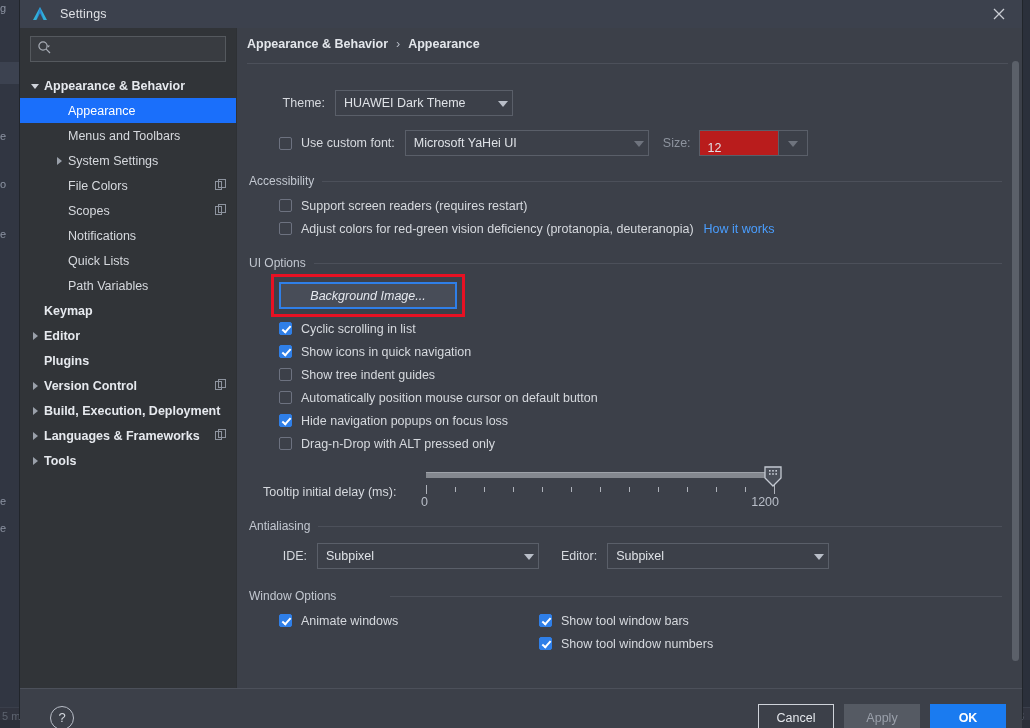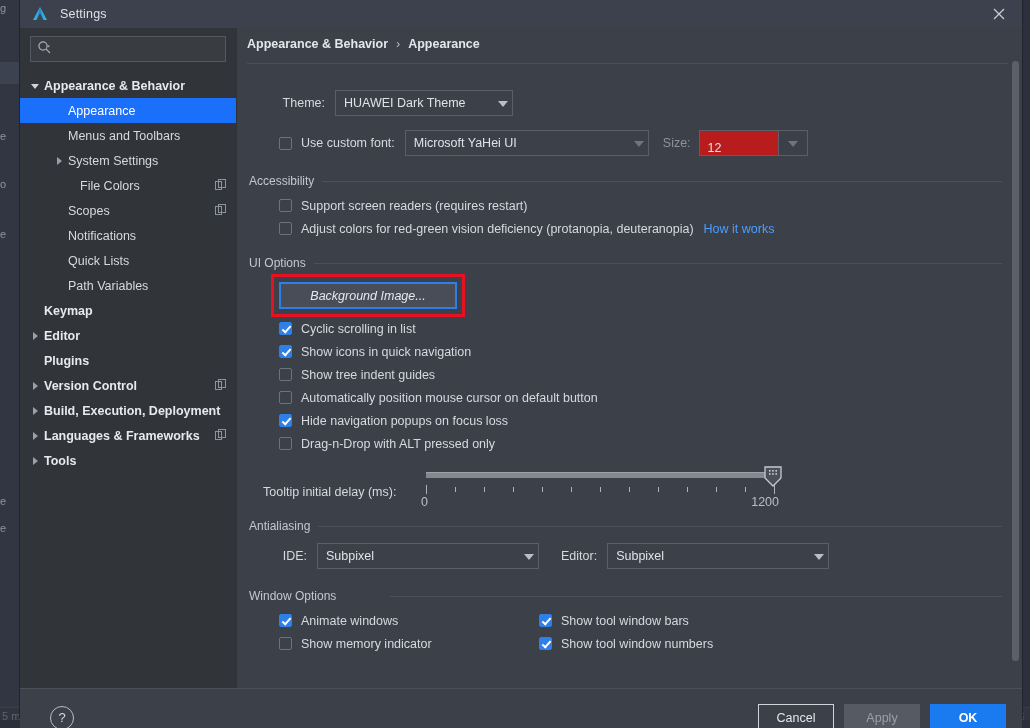--- a/index.html
+++ b/index.html
@@ -179,21 +179,21 @@
           <div class="tree-row" style="padding-left: 34px;">
             <span class="arrow"></span>
             <span class="tw-label">Menus and Toolbars</span>
           </div>
           <div class="tree-row" style="padding-left: 34px;">
             <span class="arrow"><svg width="10" height="10" viewBox="0 0 10 10">
                 <path d="M3 1 L8 5 L3 9 Z" fill="#9aa0aa"></path>
               </svg></span>
             <span class="tw-label">System Settings</span>
           </div>
-          <div class="tree-row" style="padding-left: 34px; gap: 12px;">
+          <div class="tree-row" style="padding-left: 34px;">
             <span class="arrow"></span>
             <span class="tw-label">File Colors</span>
             <span class="copy-icon"><svg width="11" height="11" viewBox="0 0 11 11">
                 <rect x="0.5" y="2.5" width="6" height="8" fill="none" stroke="#8d939e"></rect>
                 <rect x="3.5" y="0.5" width="7" height="8" fill="none" stroke="#8d939e"></rect>
               </svg></span>
           </div>
           <div class="tree-row" style="padding-left: 34px;">
             <span class="arrow"></span>
             <span class="tw-label">Scopes</span>
@@ -427,24 +427,20 @@
         <div class="grp" style="margin-top:20px;gap:46px;">
           <span class="gt">Window Options</span>
           <span class="gl"></span>
         </div>
         <div style="display:flex;margin-left:30px;margin-top:4px;">
           <div id="win-left" style="width:260px;">
               <div class="cbrow">
                 <span class="cb on"></span>
                 <span class="cbtext">Animate windows</span>
               </div>
-              <div class="cbrow">
-                <span class="cb"></span>
-                <span class="cbtext">Show memory indicator</span>
-              </div>
             </div>
           <div id="win-right">
               <div class="cbrow">
                 <span class="cb on"></span>
                 <span class="cbtext">Show tool window bars</span>
               </div>
               <div class="cbrow">
                 <span class="cb on"></span>
                 <span class="cbtext">Show tool window numbers</span>
               </div>

